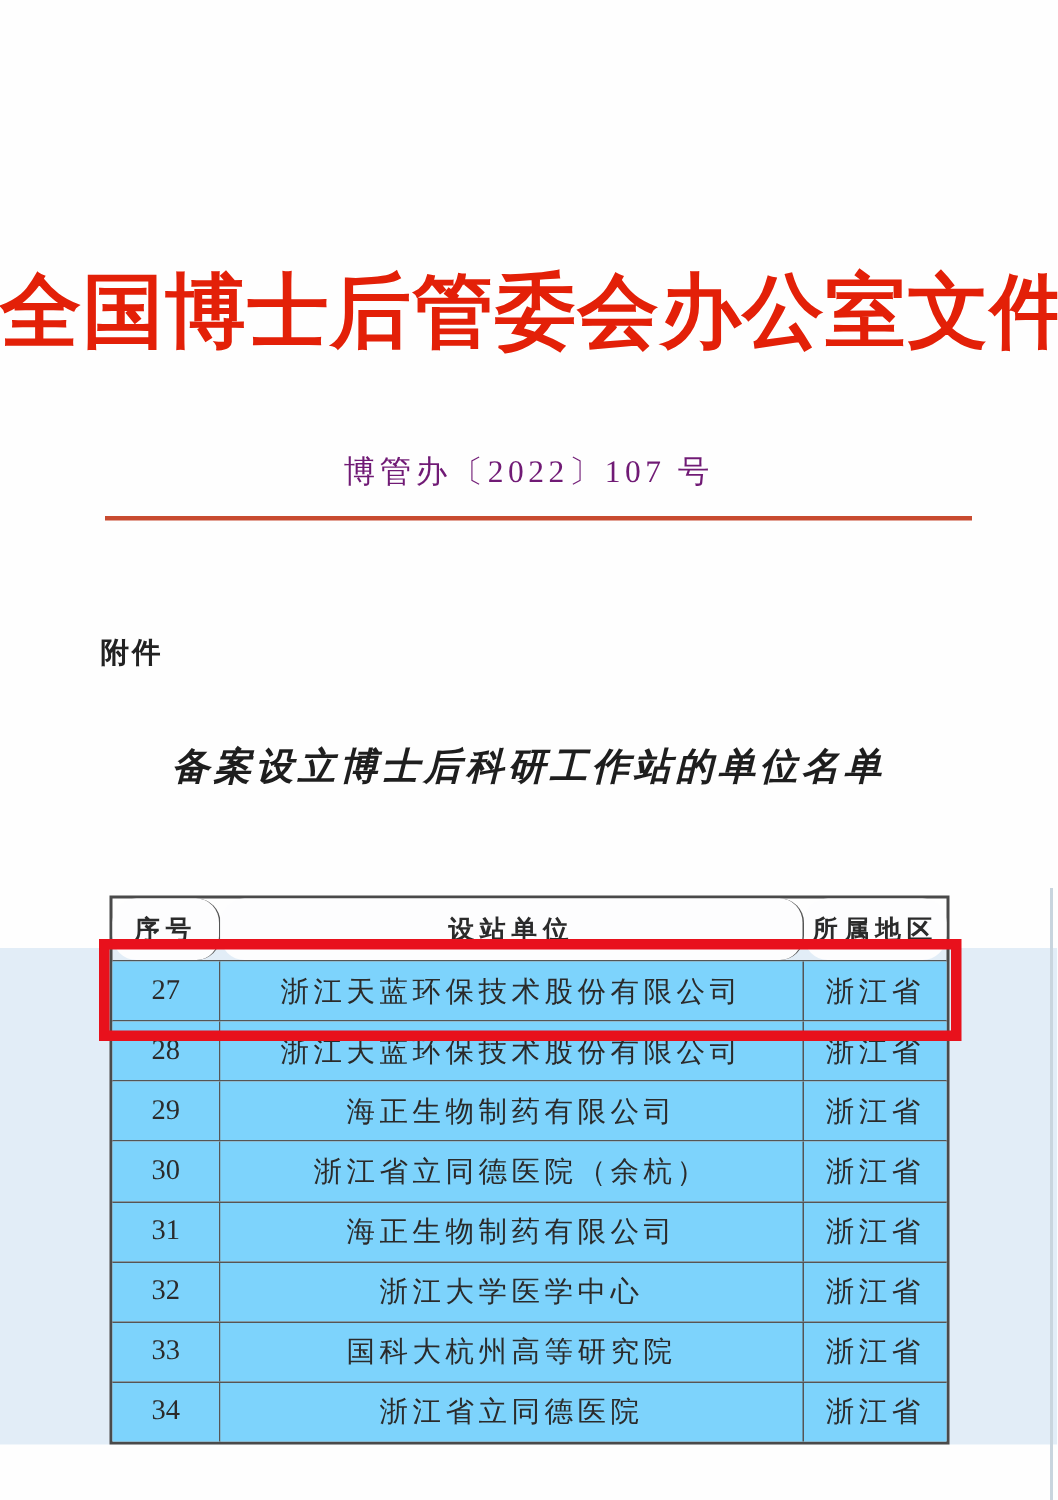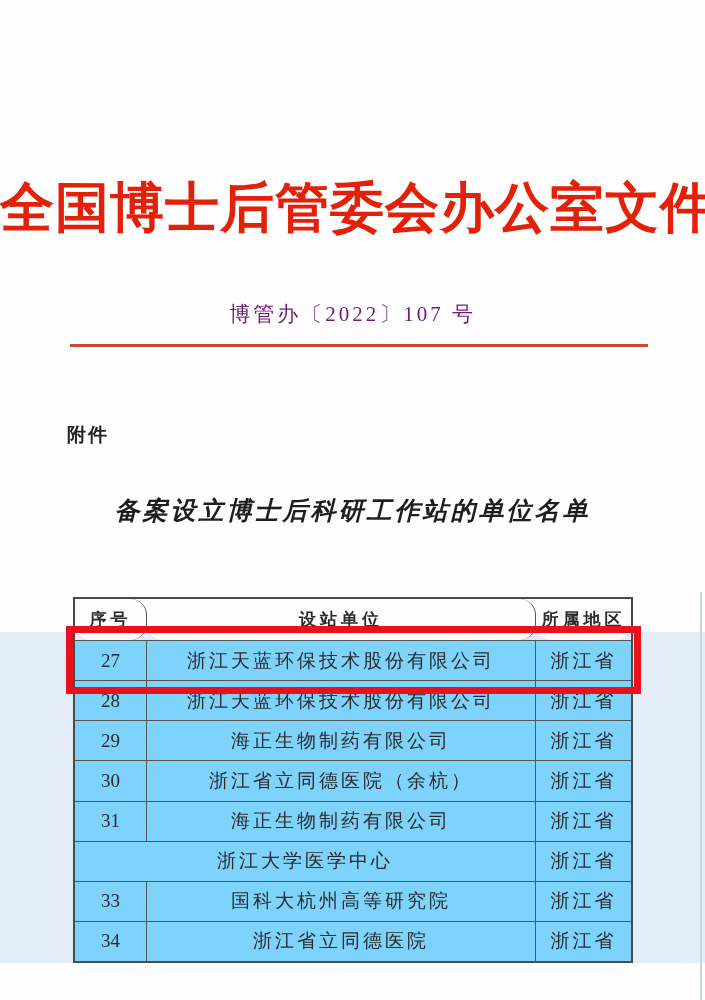--- a/index.html
+++ b/index.html
@@ -111,20 +111,21 @@
       <div class="t-cell c-no">30</div>
       <div class="t-cell c-unit">浙江省立同德医院（余杭）</div>
       <div class="t-cell c-region">浙江省</div>
     </div>
     <div class="t-row">
       <div class="t-cell c-no">31</div>
       <div class="t-cell c-unit">海正生物制药有限公司</div>
       <div class="t-cell c-region">浙江省</div>
     </div>
     <div class="t-row">
+      <div class="t-cell c-no">32</div>
       <div class="t-cell c-unit">浙江大学医学中心</div>
       <div class="t-cell c-region">浙江省</div>
     </div>
     <div class="t-row">
       <div class="t-cell c-no">33</div>
       <div class="t-cell c-unit">国科大杭州高等研究院</div>
       <div class="t-cell c-region">浙江省</div>
     </div>
     <div class="t-row">
       <div class="t-cell c-no">34</div>

